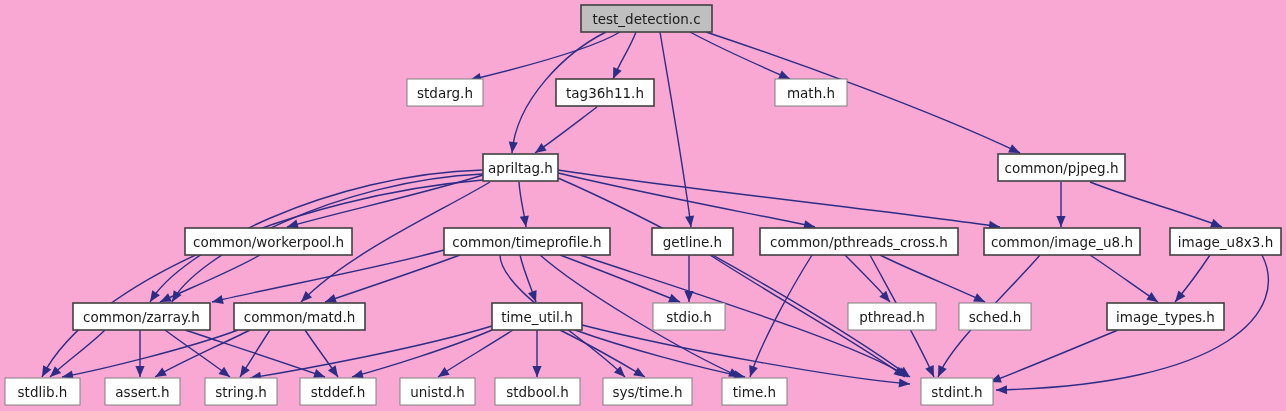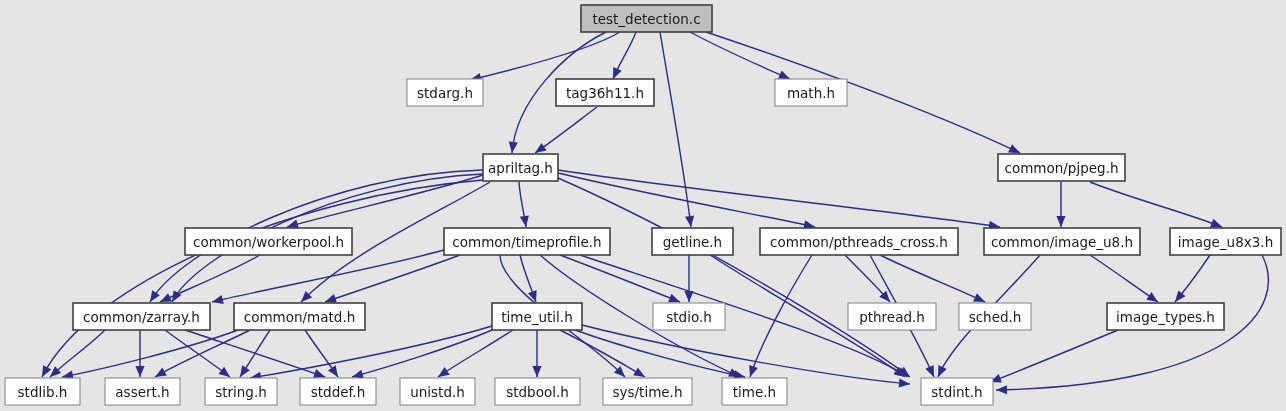--- a/index.html
+++ b/index.html
@@ -1,18 +1,18 @@
 <!DOCTYPE html>
 <html><head>
 <meta charset="utf-8">
 <title>Include dependency graph</title>
 <style>
   html,body{margin:0;padding:0;background:#ffffff;}
   body{font-family:"DejaVu Sans","Liberation Sans",sans-serif;}
-  #graph-root{position:relative;width:1286px;height:411px;background:#e5e5e5;overflow:hidden;text-decoration:underline;}
+  #graph-root{position:relative;width:1286px;height:411px;background:#f9a8d4;overflow:hidden;text-decoration:underline;}
   svg#dep-graph{display:block;width:1286px;height:411px;}
   .edge{fill:none;stroke:#2d2d86;stroke-width:1.4;}
   .node-box{stroke:#808080;stroke-width:1;fill:#ffffff;}
   .node-box.bold{stroke:#404040;stroke-width:1.6;}
   .node-box.root{stroke:#404040;stroke-width:1.6;fill:#bfbfbf;}
   .node-label{font-family:"DejaVu Sans","Liberation Sans",sans-serif;font-size:13.5px;fill:#1a1a1a;text-anchor:middle;dominant-baseline:middle;}
   .arrowhead{fill:#2d2d86;stroke:none;}
 </style>
 </head>
 <body>

